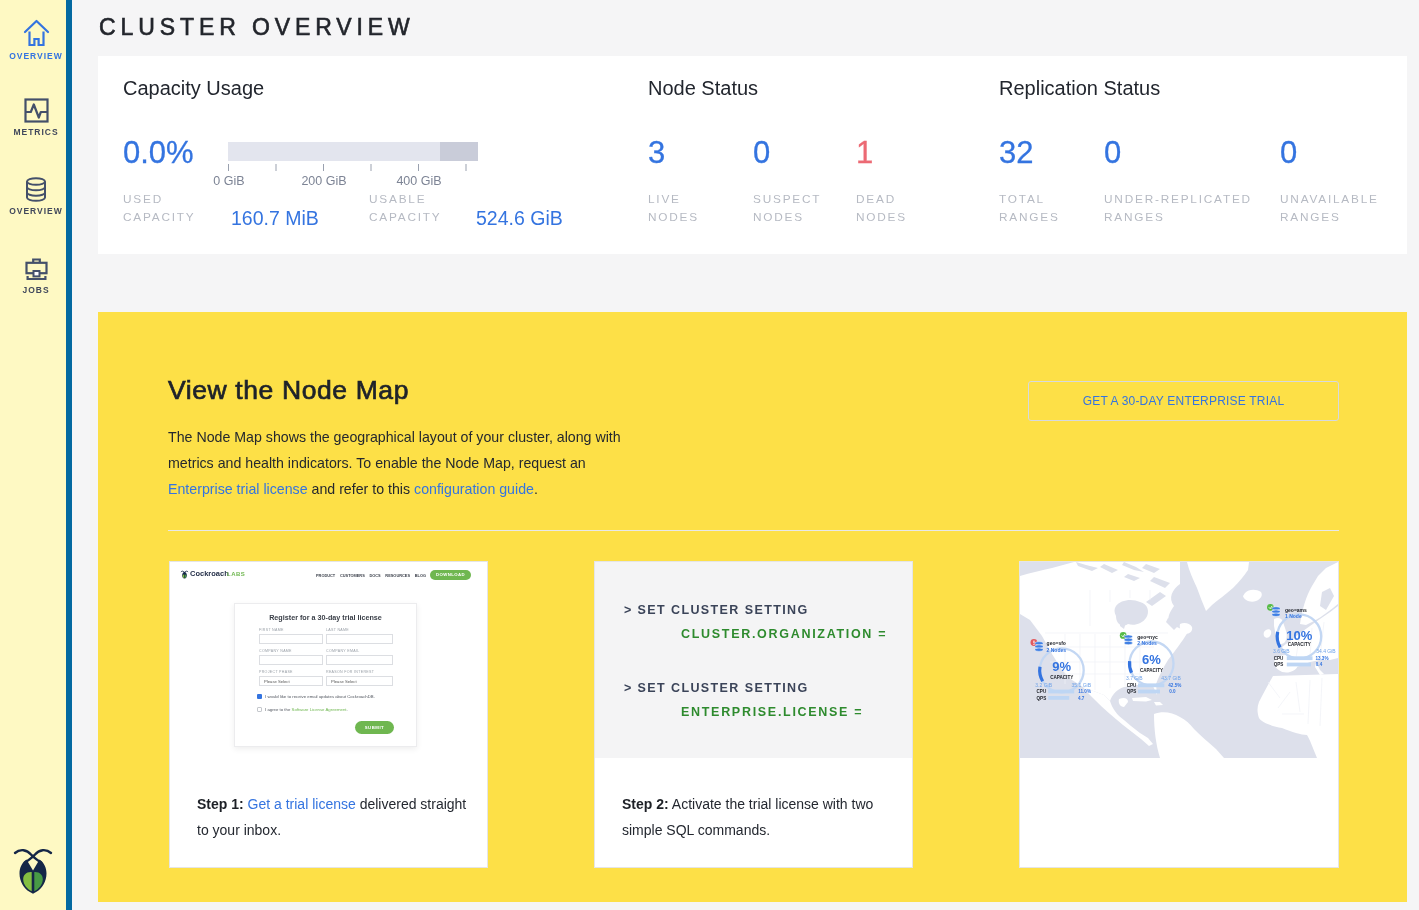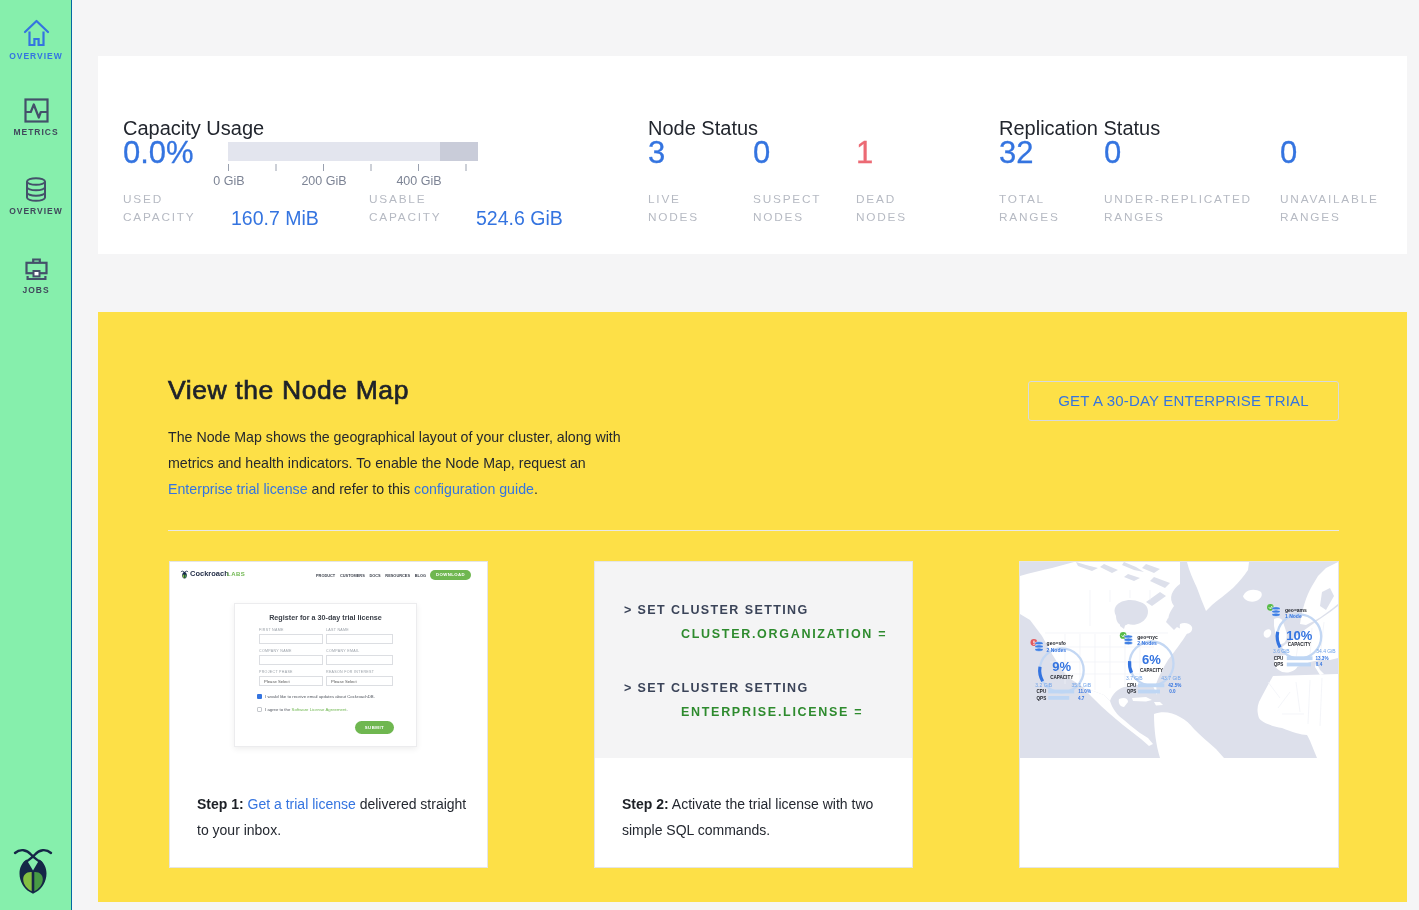--- a/index.html
+++ b/index.html
@@ -3,29 +3,29 @@
 <meta charset="utf-8">
 <style>
 * { margin:0; padding:0; box-sizing:border-box; }
 html,body { width:1419px; height:910px; overflow:hidden; }
 body { font-family:"Liberation Sans", sans-serif; background:#f5f5f6; }
 #page { position:relative; width:1419px; height:910px; }
 .abs { position:absolute; }
 .blue { color:#3474e0; }
 .lbl { color:#b6bac3; font-size:11.8px; letter-spacing:1.8px; line-height:17.5px; }
 
-#sidebar { position:absolute; left:0; top:0; width:72px; height:910px; background:#86efac; border-right:1px solid #0369a1; }
+#sidebar { position:absolute; left:0; top:0; width:72px; height:910px; background:#fef9c3; border-right:6px solid #0369a1; }
 .navitem { position:absolute; width:72px; text-align:center; }
 .navitem .nlbl { font-size:8.5px; letter-spacing:1px; color:#41485c; font-weight:700; margin-top:4px; }
 .navitem.active .nlbl { color:#3474e0; }
 
 #h1 { position:absolute; left:99px; top:14px; font-size:23px; font-weight:400; -webkit-text-stroke:0.6px #22252b; letter-spacing:4.9px; color:#22252b; }
 
 #stats { position:absolute; left:98px; top:56px; width:1309px; height:198px; background:#fff; }
-.sect-title { position:absolute; top:21px; font-size:20px; color:#22262e;margin-top:40px; }
+.sect-title { position:absolute; top:21px; font-size:20px; color:#22262e; }
 .bignum { position:absolute; top:80px; font-size:31px; color:#3474e0; line-height:34px; -webkit-text-stroke:0.3px #3474e0; }
 .bignum.red { color:#ec6a74; -webkit-text-stroke:0.3px #ec6a74; }
 .twolbl { position:absolute; top:135px; }
 
 #viewbar { position:absolute; left:98px; top:274px; width:1309px; height:37px; background:#fff; border-bottom:1px solid #e9e9ea; }
 
 #panel { position:absolute; left:98px; top:312px; width:1309px; height:590px; background:#fde047; }
 .card { position:absolute; top:249px; height:307px; background:#fff; border:1px solid #e5e5e6; }
 .steptxt { position:absolute; left:27px; top:230px; width:280px; font-size:14px; line-height:25.5px; color:#242830; }
 .steptxt b { font-weight:700; color:#1d2026;margin-top:36px; }
@@ -69,20 +69,21 @@
     </div>
     <svg width="42" height="50" viewBox="0 0 42 50" style="position:absolute;left:12px;top:844px;">
       <path d="M3,9 C8,4.5 15,5.5 19,10.5 C22,14 26,16.5 29,18.5" fill="none" stroke="#152747" stroke-width="2.4" stroke-linecap="round"></path>
       <path d="M39,9 C34,4.5 27,5.5 23,10.5 C20,14 16,16.5 13,18.5" fill="none" stroke="#152747" stroke-width="2.4" stroke-linecap="round"></path>
       <path d="M14.5,15.5 C10,18.5 7.5,23.5 7.5,29.5 C7.5,37.5 12,44.5 17.5,47.8 L21,49.8 L24.5,47.8 C30,44.5 34.5,37.5 34.5,29.5 C34.5,23.5 32,18.5 27.5,15.5 L21,26.5 Z" fill="#152747"></path>
       <path d="M19.7,28 C14.5,27.5 11,31 11.2,35.5 C11.4,40.5 15,45 19.7,47.2 Z" fill="#84bf41"></path>
       <path d="M22.3,28 C27.5,27.5 31,31 30.8,35.5 C30.6,40.5 27,45 22.3,47.2 Z" fill="#479a45"></path>
     </svg>
   </div>
 
+  <div id="h1">CLUSTER OVERVIEW</div>
 
   <div id="stats">
     <div class="sect-title" style="left:25px;">Capacity Usage</div>
     <div class="bignum" style="left:25px;">0.0%</div>
     <div class="abs" style="left:130px; top:86px; width:250px; height:19px; background:#e3e5ee;">
       <div class="abs" style="left:212px; top:0; width:38px; height:19px; background:#c9ccd9;"></div>
     </div>
     <svg class="abs" style="left:129px; top:108px;" width="252" height="8">
       <g stroke="#9aa1af" stroke-width="1">
         <line x1="1.5" y1="0" x2="1.5" y2="7"></line>
@@ -115,21 +116,21 @@
     <div class="bignum" style="left:1182px;">0</div>
     <div class="twolbl lbl" style="left:901px;">TOTAL<br>RANGES</div>
     <div class="twolbl lbl" style="left:1006px;">UNDER-REPLICATED<br>RANGES</div>
     <div class="twolbl lbl" style="left:1182px;">UNAVAILABLE<br>RANGES</div>
   </div>
 
 
   <div id="panel">
     <div class="abs" style="left:70px; top:63px; font-size:26.5px; font-weight:400; -webkit-text-stroke:0.7px #1e222a; letter-spacing:0.6px; color:#1e222a;">View the Node Map</div>
     <div class="abs" style="left:70px; top:112px; width:560px; font-size:14.2px; line-height:26px; color:#25282e; white-space:nowrap;">The Node Map shows the geographical layout of your cluster, along with<br>metrics and health indicators. To enable the Node Map, request an<br><span class="blue">Enterprise trial license</span> and refer to this <span class="blue">configuration guide</span>.</div>
-    <div class="abs" style="left:930px; top:69px; width:311px; height:40px; border:1px solid #d6d9e0; border-radius:3px; text-align:center; line-height:38px; font-size:15px; letter-spacing:0.2px; color:#3474e0;">GET A 30-DAY ENTERPRISE TRIAL</div>
+    <div class="abs" style="left:930px; top:69px; width:311px; height:40px; border:1px solid #d6d9e0; border-radius:3px; text-align:center; line-height:38px; font-size:12px; letter-spacing:0.2px; color:#3474e0;">GET A 30-DAY ENTERPRISE TRIAL</div>
     <div class="abs" style="left:70px; top:218px; width:1171px; border-top:1px solid #e8e8e9;"></div>
 
     <div class="card" id="card1" style="left:71px; width:319px;">
       <div class="abs" style="left:0; top:0; width:317px; height:196px; background:#fff; overflow:hidden;">
 
         <svg class="abs" style="left:10px; top:7px;" width="9" height="11" viewBox="0 0 40 48">
           <path d="M4 13 C 9 6.5, 17 7.5, 20 17" fill="none" stroke="#152849" stroke-width="3.5"></path>
           <path d="M36 13 C 31 6.5, 23 7.5, 20 17" fill="none" stroke="#152849" stroke-width="3.5"></path>
           <path d="M20 12 C 9 16, 7.5 28, 12.5 38.5 C 15 43.3, 25 43.3, 27.5 38.5 C 32.5 28, 31 16, 20 12 Z" fill="#152849"></path>
           <path d="M18.6 24 C 13 22.5, 10.5 28, 12.5 34 C 13.8 37.8, 16.5 40.5, 18.6 41 Z" fill="#84bf41"></path>

